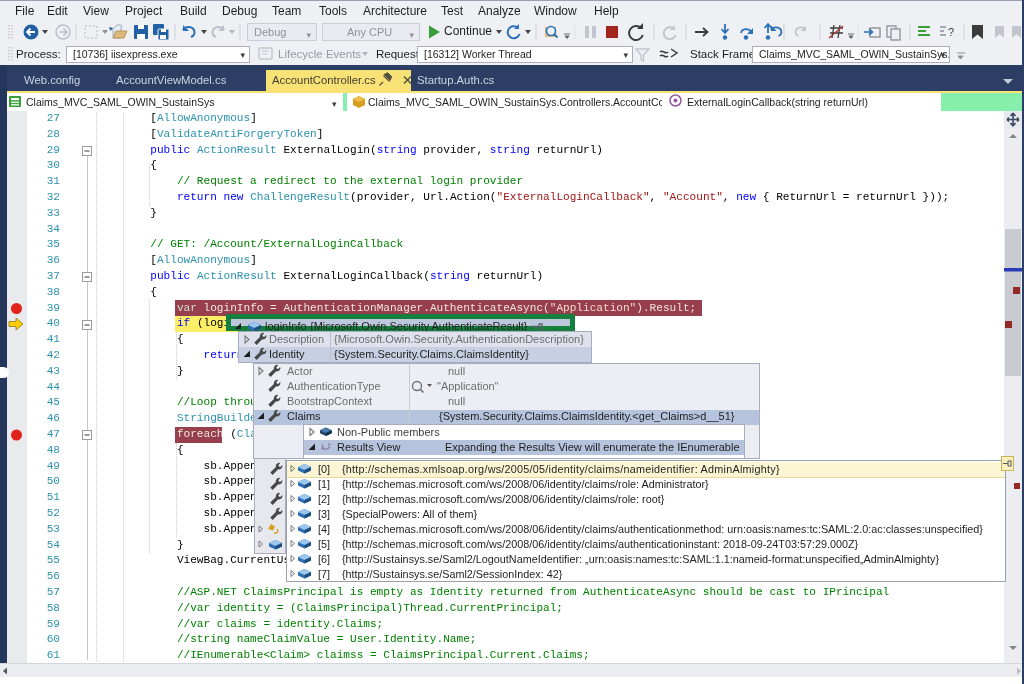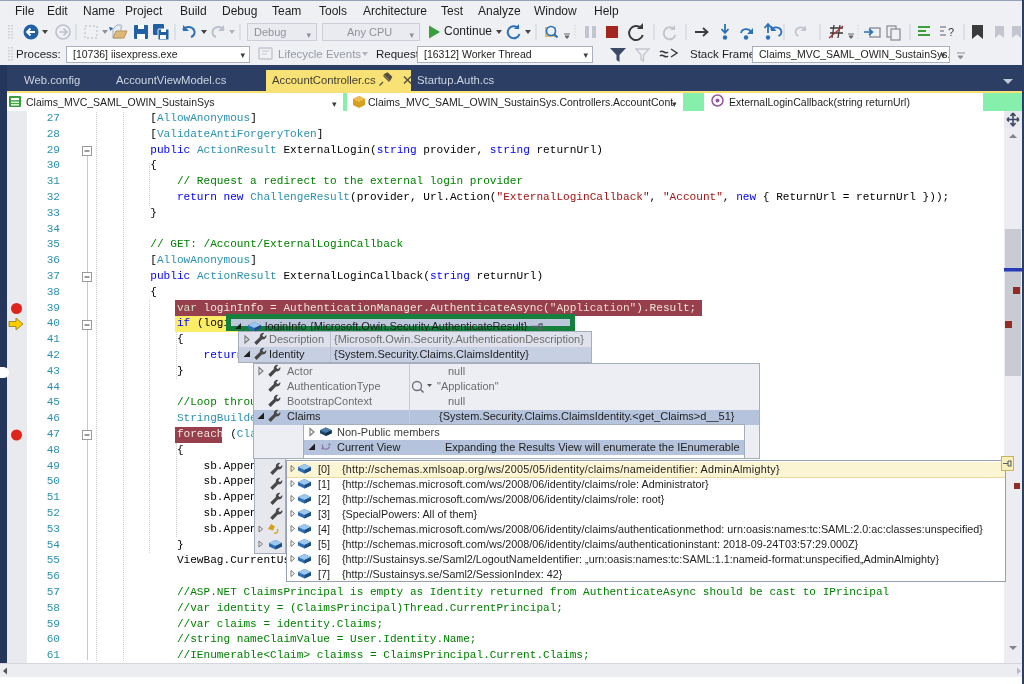--- a/index.html
+++ b/index.html
@@ -43,21 +43,21 @@
   .pidx{position:absolute;left:31px;}
   .pval{position:absolute;left:55px;}
   #code .x{color:#000;}
 </style>
 </head>
 <body>
 
 <div class="abs" id="menubar">
   <span style="left:15px">File</span>
     <span style="left:47px">Edit</span>
-    <span style="left:83px">Name</span>
+    <span style="left:83px">View</span>
   <span style="left:125px">Project</span>
     <span style="left:180px">Build</span>
     <span style="left:222px">Debug</span>
   <span style="left:272px">Team</span>
     <span style="left:319px">Tools</span>
     <span style="left:363px">Architecture</span>
   <span style="left:441px">Test</span>
     <span style="left:478px">Analyze</span>
     <span style="left:534px">Window</span>
   <span style="left:594px">Help</span>
@@ -193,21 +193,21 @@
     <path d="M636 5h13l-5.5 6v6l-2.5-1.7v-4.3z" fill="none" stroke="#c2c5cd" stroke-width="1.3"></path>
 
     <path d="M660 8c3-3 5 3 8 0M660 12c3-3 5 3 8 0" stroke="#3b3b3b" stroke-width="1.5" fill="none"></path>
     <path d="M671 5l6 4-6 4" stroke="#3b3b3b" stroke-width="1.5" fill="none"></path>
     <path d="M957 9h8M958 12l2.5 3 2.5-3z" fill="#8d9099" stroke="#8d9099" stroke-width="1"></path>
   </svg>
   <span style="position:absolute;left:16px;top:3.5px">Process:</span>
   <div class="tbcombo" style="left:66px;width:184px;">[10736] iisexpress.exe<span class="dda">▾</span></div>
   <span style="position:absolute;left:278px;top:3.5px;color:#959aa4">Lifecycle Events</span>
   <span style="position:absolute;left:376px;top:3.5px">Request:</span>
-  <div class="tbcombo" style="left:417px;width:176px;">[16312] Worker Thread<span class="dda">▾</span></div>
+  <div class="tbcombo" style="left:417px;width:216px;">[16312] Worker Thread<span class="dda">▾</span></div>
   <span style="position:absolute;left:690px;top:3.5px">Stack Frame:</span>
   <div class="tbcombo" style="left:752px;width:198px;">Claims_MVC_SAML_OWIN_SustainSys.Con<span class="dda">▾</span></div>
 </div>
 
 <div class="abs" id="tabstrip">
   <div class="tab" style="left:24px">Web.config</div>
   <div class="tab" style="left:116px">AccountViewModel.cs</div>
   <div id="activetab">
       <span style="position:absolute;left:6px">AccountController.cs</span>
     <svg width="44" height="21" style="position:absolute;left:110px;top:0">
@@ -238,21 +238,21 @@
     <span style="position:absolute;left:330px;top:2px;color:#3c3c3c;font-size:9px;">▾</span>
   </div>
   <div class="nvcombo" style="left:347px;width:336px;">
     <svg width="16" height="14" style="position:absolute;left:5px;top:2px">
       <path d="M7 1l6 3v6l-6 3-6-3V4z" fill="#d6a01e"></path>
       <path d="M7 1l6 3-6 3-6-3z" fill="#eebc4e"></path>
     </svg>
     <span style="position:absolute;left:21px">Claims_MVC_SAML_OWIN_SustainSys.Controllers.AccountCont</span>
     <span style="position:absolute;left:325px;top:2px;color:#3c3c3c;font-size:9px;">▾</span>
   </div>
-  <div class="nvcombo" style="left:704px;width:279px;">
+  <div class="nvcombo" style="left:662px;width:279px;">
     <svg width="16" height="14" style="position:absolute;left:7px;top:1px">
       <circle cx="6.5" cy="6.5" r="5.5" fill="none" stroke="#9458a0" stroke-width="1.5"></circle>
       <circle cx="6.5" cy="6.5" r="2" fill="#9458a0"></circle>
     </svg>
     <span style="position:absolute;left:25px">ExternalLoginCallback(string returnUrl)</span>
     <span style="position:absolute;left:324px;top:2px;color:#3c3c3c;font-size:9px;">▾</span>
   </div>
 </div>
 
 <div class="abs" id="leftstrip"></div>
@@ -448,21 +448,21 @@
     <path d="M11 18.5v6.5h-6.5z" fill="#1e1e1e"></path>
     <g transform="translate(16,2.5) scale(0.9)">
         <path d="M0 3l6.5-3L13 3v3.5L6.5 9.5 0 6.5z" fill="#1d4568"></path>
         <path d="M0 3l6.5-3L13 3 6.5 6z" fill="#4a7bab"></path>
         <path d="M6.5 6L13 3v3.5L6.5 9.5z" fill="#132f49"></path>
       </g>
     <path d="M18.5 19.5a3.6 3.6 0 1 0 7 2" fill="none" stroke="#8a76a8" stroke-width="1.2"></path>
     <path d="M24.5 18l2.5 1.5-2.5 1.5z M19.5 25l-2.5-1.5 2.3-1.8z" fill="#8a76a8"></path>
   </svg>
   <span style="position:absolute;left:33px;top:1px;color:#3d3d3d">Non-Public members</span>
-  <span style="position:absolute;left:33px;top:16px;">Current View</span>
+  <span style="position:absolute;left:33px;top:16px;">Results View</span>
   <span style="position:absolute;left:141px;top:16px;">Expanding the Results View will enumerate the IEnumerable</span>
 </div>
 
 <div class="pp" style="left:254px;top:459px;width:32px;height:95px;background:#e6e8ee;border:1px solid #a6adbd;border-top:none;">
   <svg width="30" height="93">
     <g>
         <path d="M14 4m11.2 0a3.3 3.3 0 0 0-4.4 3.2l.1.8-5.6 5.6 2.3 2.3 5.6-5.6.8.1a3.3 3.3 0 0 0 3.2-4.4l-2.2 2.2-1.8-1.8z" fill="#474747"></path>
         <path d="M14 19m11.2 0a3.3 3.3 0 0 0-4.4 3.2l.1.8-5.6 5.6 2.3 2.3 5.6-5.6.8.1a3.3 3.3 0 0 0 3.2-4.4l-2.2 2.2-1.8-1.8z" fill="#474747"></path>
         <path d="M14 34m11.2 0a3.3 3.3 0 0 0-4.4 3.2l.1.8-5.6 5.6 2.3 2.3 5.6-5.6.8.1a3.3 3.3 0 0 0 3.2-4.4l-2.2 2.2-1.8-1.8z" fill="#474747"></path>
         <path d="M14 49m11.2 0a3.3 3.3 0 0 0-4.4 3.2l.1.8-5.6 5.6 2.3 2.3 5.6-5.6.8.1a3.3 3.3 0 0 0 3.2-4.4l-2.2 2.2-1.8-1.8z" fill="#474747"></path>

